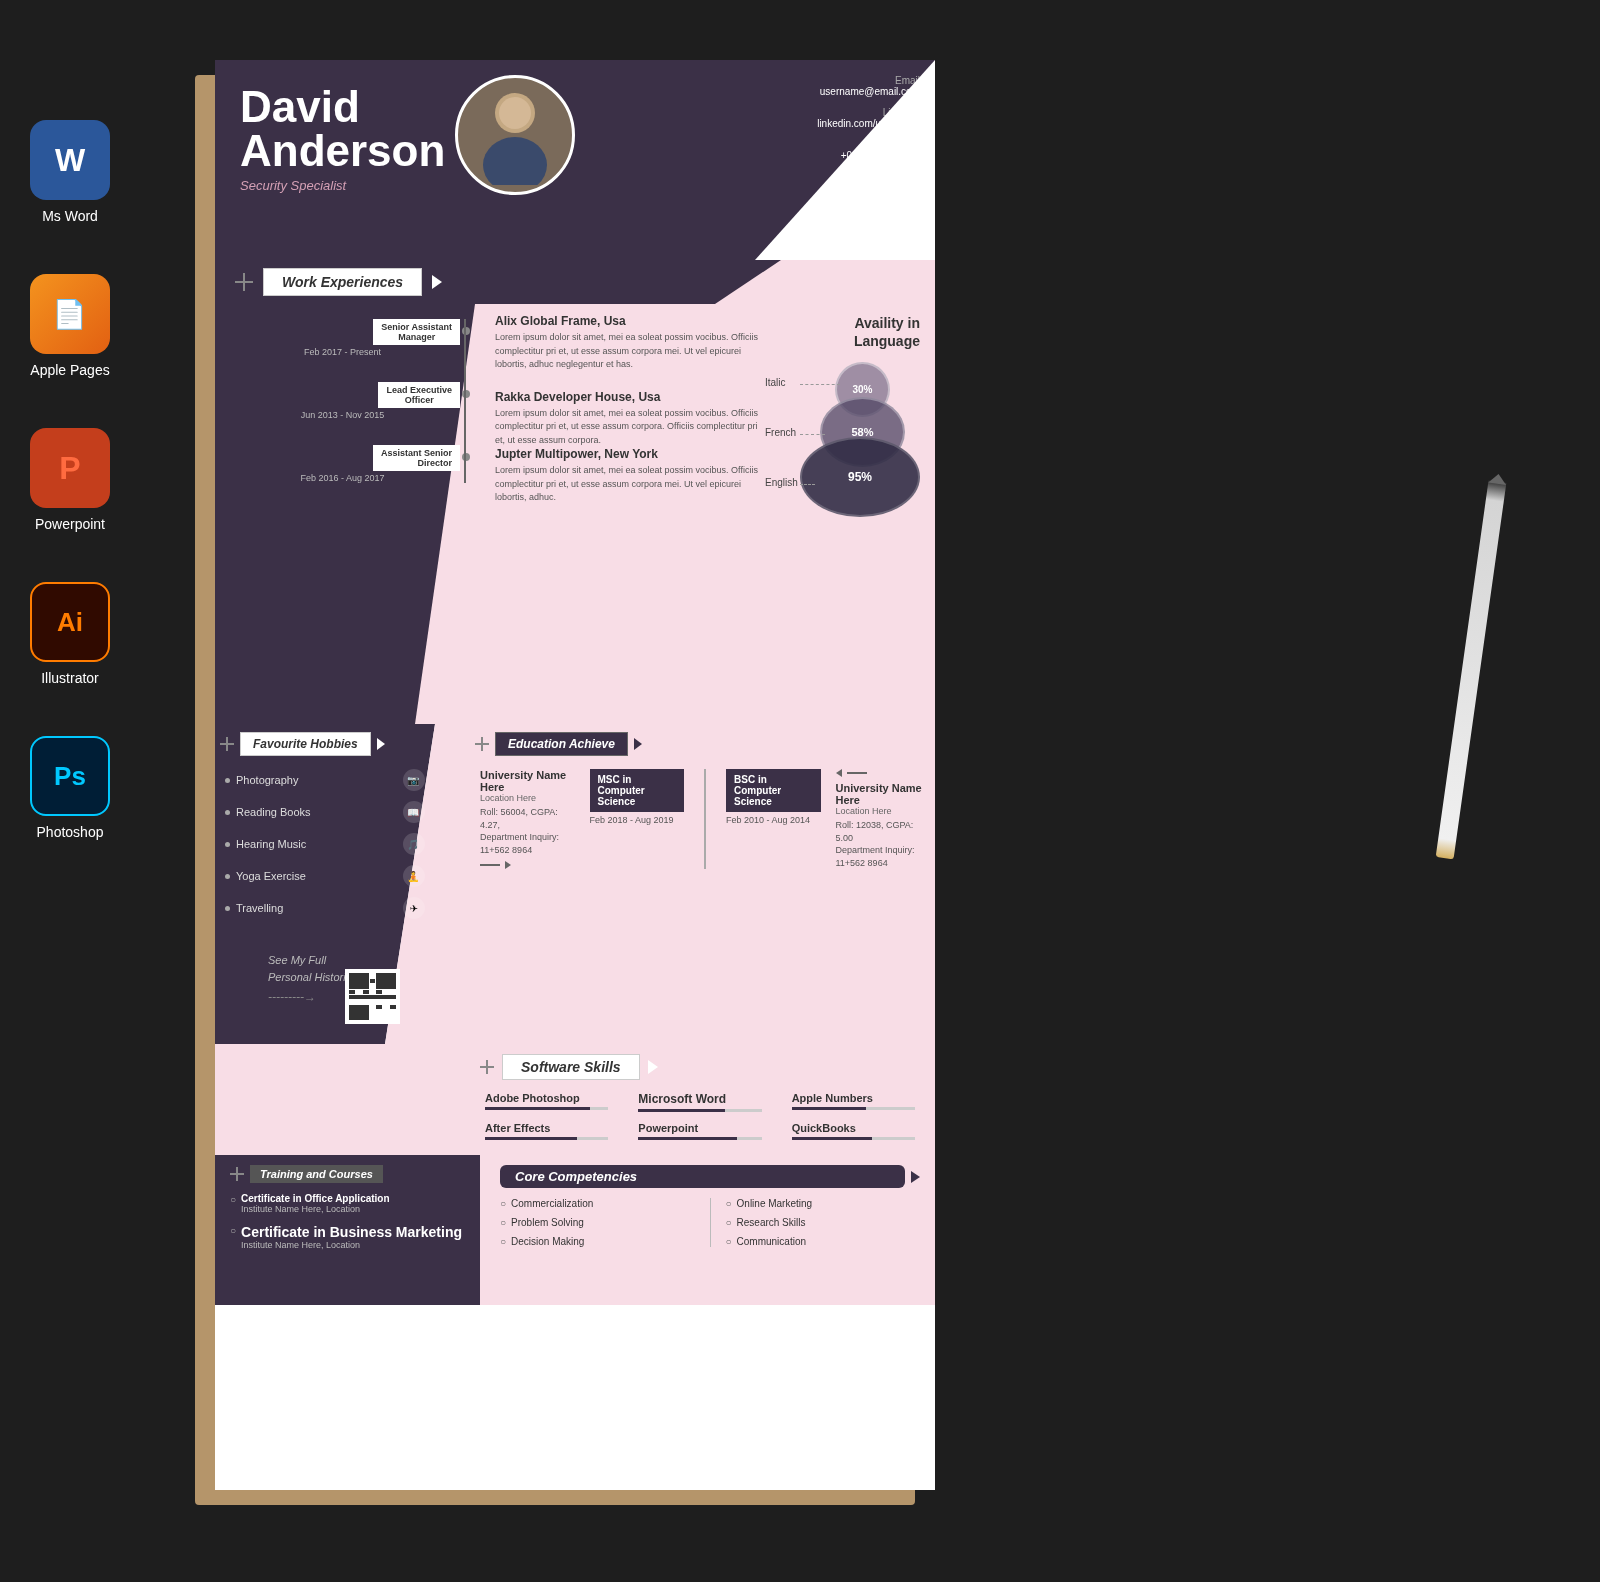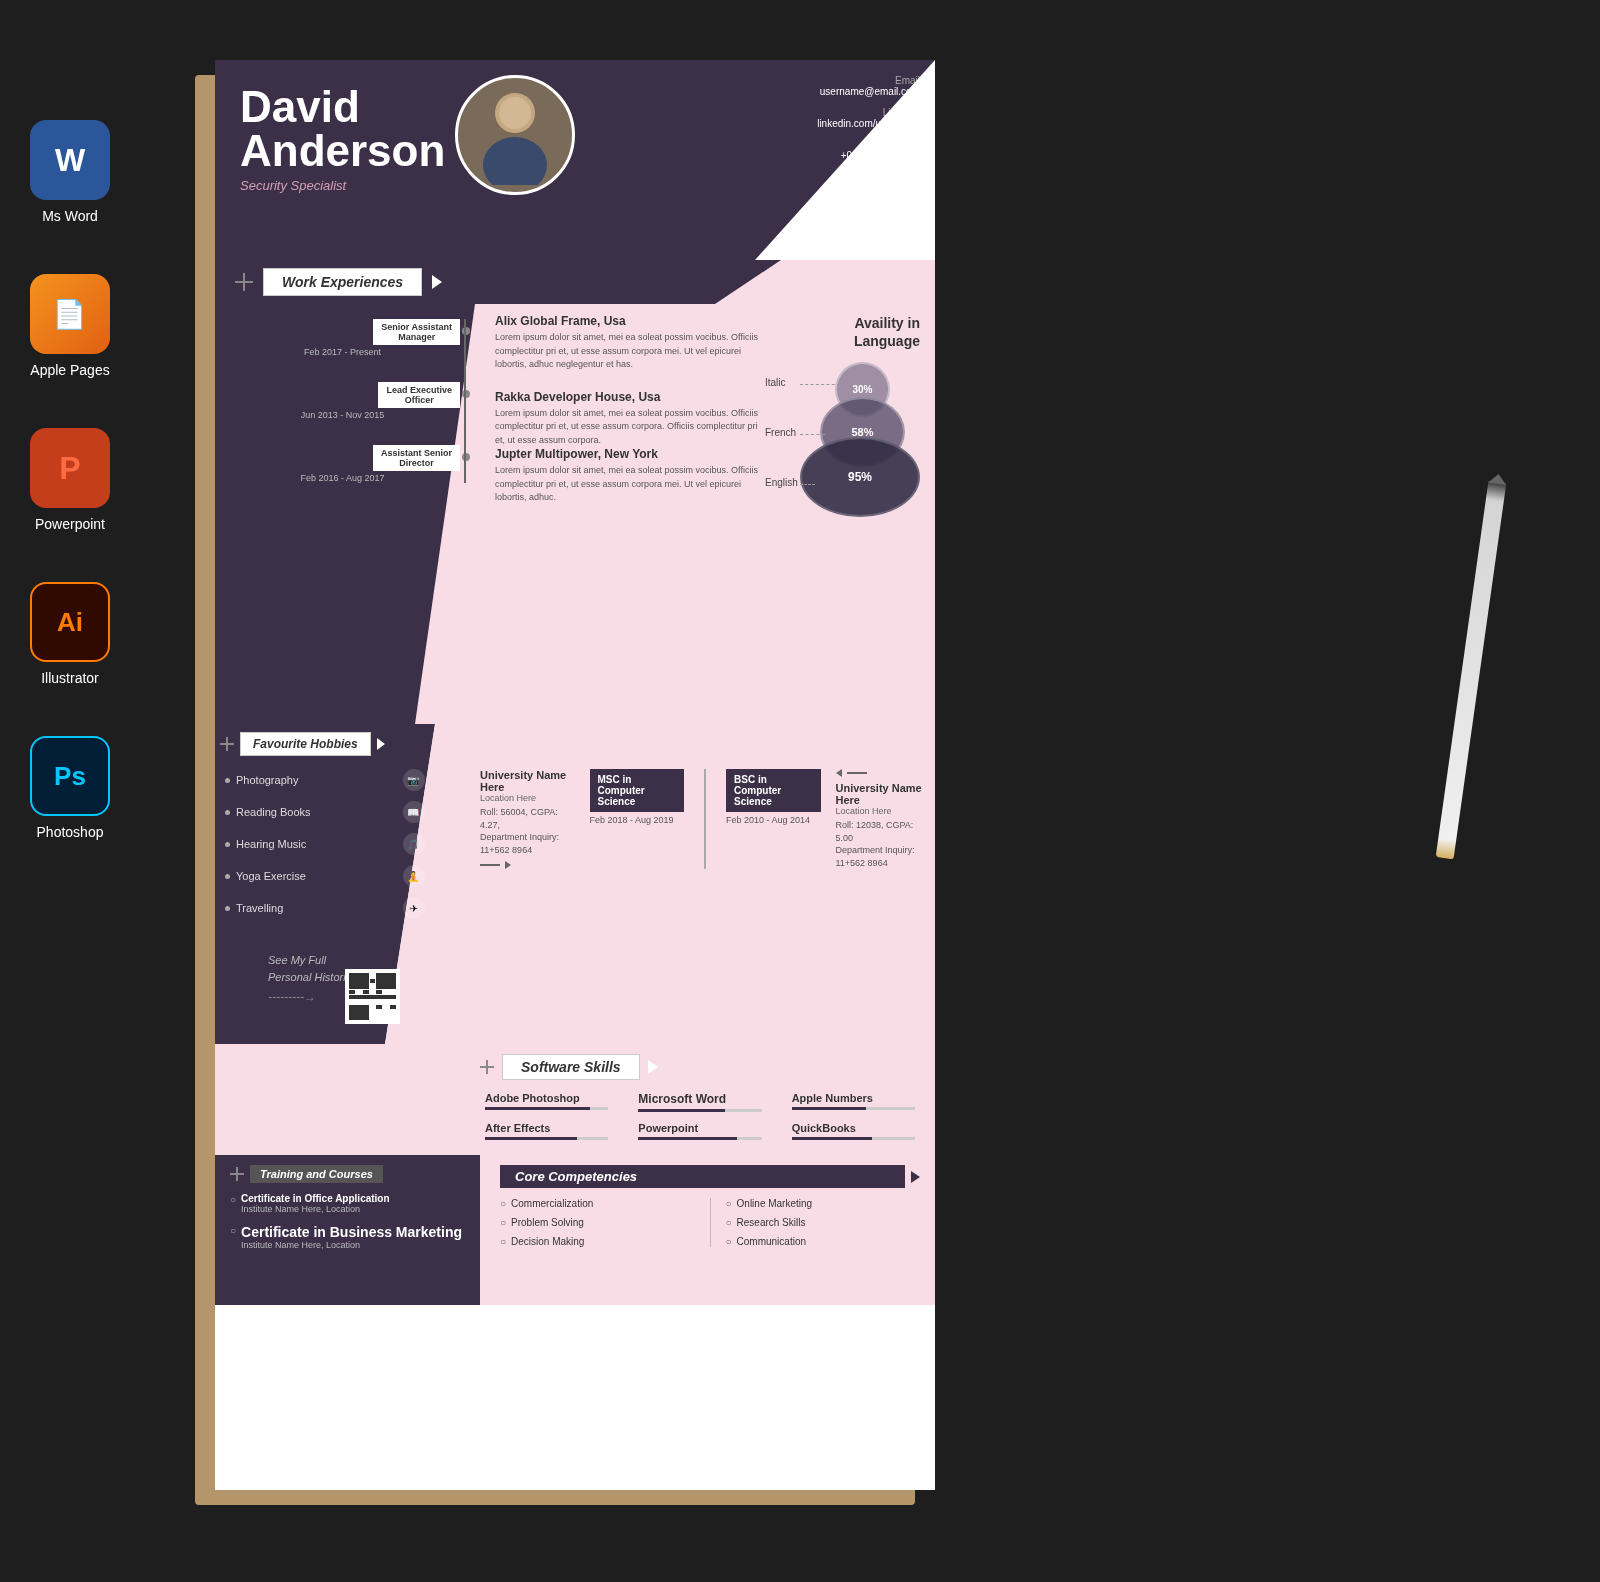--- a/index.html
+++ b/index.html
@@ -194,21 +194,21 @@
 
       <div style="margin-bottom:25px;text-align:right;position:relative;">
         <div style="background:white;display:inline-block;padding:3px 8px;font-size:9px;font-weight:bold;color:#333;text-align:center;">
           Lead Executive<br>Officer
         </div>
         <div style="font-size:9px;color:#bbb;text-align:center;margin-top:2px;">Jun 2013 - Nov 2015</div>
         <div style="position:absolute;right:-10px;top:8px;width:8px;height:8px;background:#888;border-radius:50%;"></div>
       </div>
 
       <div style="text-align:right;position:relative;">
-        <div style="background:white;display:inline-block;padding:3px 8px;font-size:9px;font-weight:bold;color:#333;text-align:center;">
+        <div style="background:white;display:inline-block;padding:3px 8px;font-size:9px;font-weight:bold;color:#333;">
           Assistant Senior<br>Director
         </div>
         <div style="font-size:9px;color:#bbb;text-align:center;margin-top:2px;">Feb 2016 - Aug 2017</div>
         <div style="position:absolute;right:-10px;top:8px;width:8px;height:8px;background:#888;border-radius:50%;"></div>
       </div>
 
       <div style="position:absolute;right:-6px;top:0;bottom:0;width:2px;background:#666;"></div>
     </div>
 
     <div style="position:absolute;left:280px;top:10px;right:10px;z-index:2;">
@@ -326,20 +326,28 @@
       <div style="background:white;"></div>
       <div style="background:#333;"></div>
       <div style="background:#333;grid-column:span 7;height:4px;"></div>
       <div style="background:#333;grid-column:span 3;grid-row:span 3;"></div>
       <div style="background:white;"></div>
       <div style="background:#333;"></div>
       <div style="background:white;"></div>
       <div style="background:#333;"></div>
     </div>
 
+    <div style="position:absolute;left:260px;top:8px;right:5px;z-index:2;display:flex;align-items:center;gap:6px;">
+      <div style="position:relative;width:14px;height:14px;flex-shrink:0;">
+        <div style="position:absolute;width:2px;height:100%;background:#888;left:50%;transform:translateX(-50%);"></div>
+        <div style="position:absolute;height:2px;width:100%;background:#888;top:50%;transform:translateY(-50%);"></div>
+      </div>
+      <div style="background:#3b3047;padding:4px 12px;font-style:italic;font-weight:bold;font-size:12px;color:white;border:1px solid #666;">Education Achieve</div>
+      <div style="width:0;height:0;border-top:6px solid transparent;border-bottom:6px solid transparent;border-left:8px solid #3b3047;"></div>
+    </div>
 
     <div style="position:absolute;left:265px;top:45px;right:5px;z-index:2;display:flex;gap:15px;">
 
       <div style="flex:1;">
         <div style="font-size:11px;font-weight:bold;color:#333;">University Name Here</div>
         <div style="font-size:9px;color:#666;">Location Here</div>
         <div style="font-size:9px;color:#555;line-height:1.4;margin-top:3px;">Roll: 56004, CGPA: 4.27,<br>Department Inquiry:<br>11+562 8964</div>
 
         <div style="display:flex;align-items:center;gap:5px;margin-top:5px;">
           <div style="width:20px;height:2px;background:#666;"></div>
@@ -453,21 +461,21 @@
         <div>
           <div style="font-size:14px;font-weight:bold;color:white;">Certificate in Business Marketing</div>
           <div style="font-size:9px;color:#bbb;">Institute Name Here, Location</div>
         </div>
       </div>
     </div>
 
     <div style="flex:1;padding:10px 15px 10px 20px;">
 
       <div style="display:flex;align-items:center;gap:6px;margin-bottom:10px;">
-        <div style="background:#3b3047;padding:4px 15px;font-style:italic;font-weight:bold;font-size:13px;color:white;flex:1;">Core Competencies</div>
+        <div style="background:#3b3047;padding:4px 15px;font-style:italic;font-weight:bold;font-size:13px;color:white;flex:1;border-radius:6px;">Core Competencies</div>
         <div style="width:0;height:0;border-top:6px solid transparent;border-bottom:6px solid transparent;border-left:9px solid #3b3047;"></div>
       </div>
 
       <div style="display:flex;gap:15px;">
         <div style="flex:1;">
           <div style="display:flex;gap:5px;margin-bottom:8px;align-items:flex-start;">
             <span style="color:#666;font-size:10px;">○</span>
             <span style="font-size:10px;color:#333;">Commercialization</span>
           </div>
           <div style="display:flex;gap:5px;margin-bottom:8px;align-items:flex-start;">

